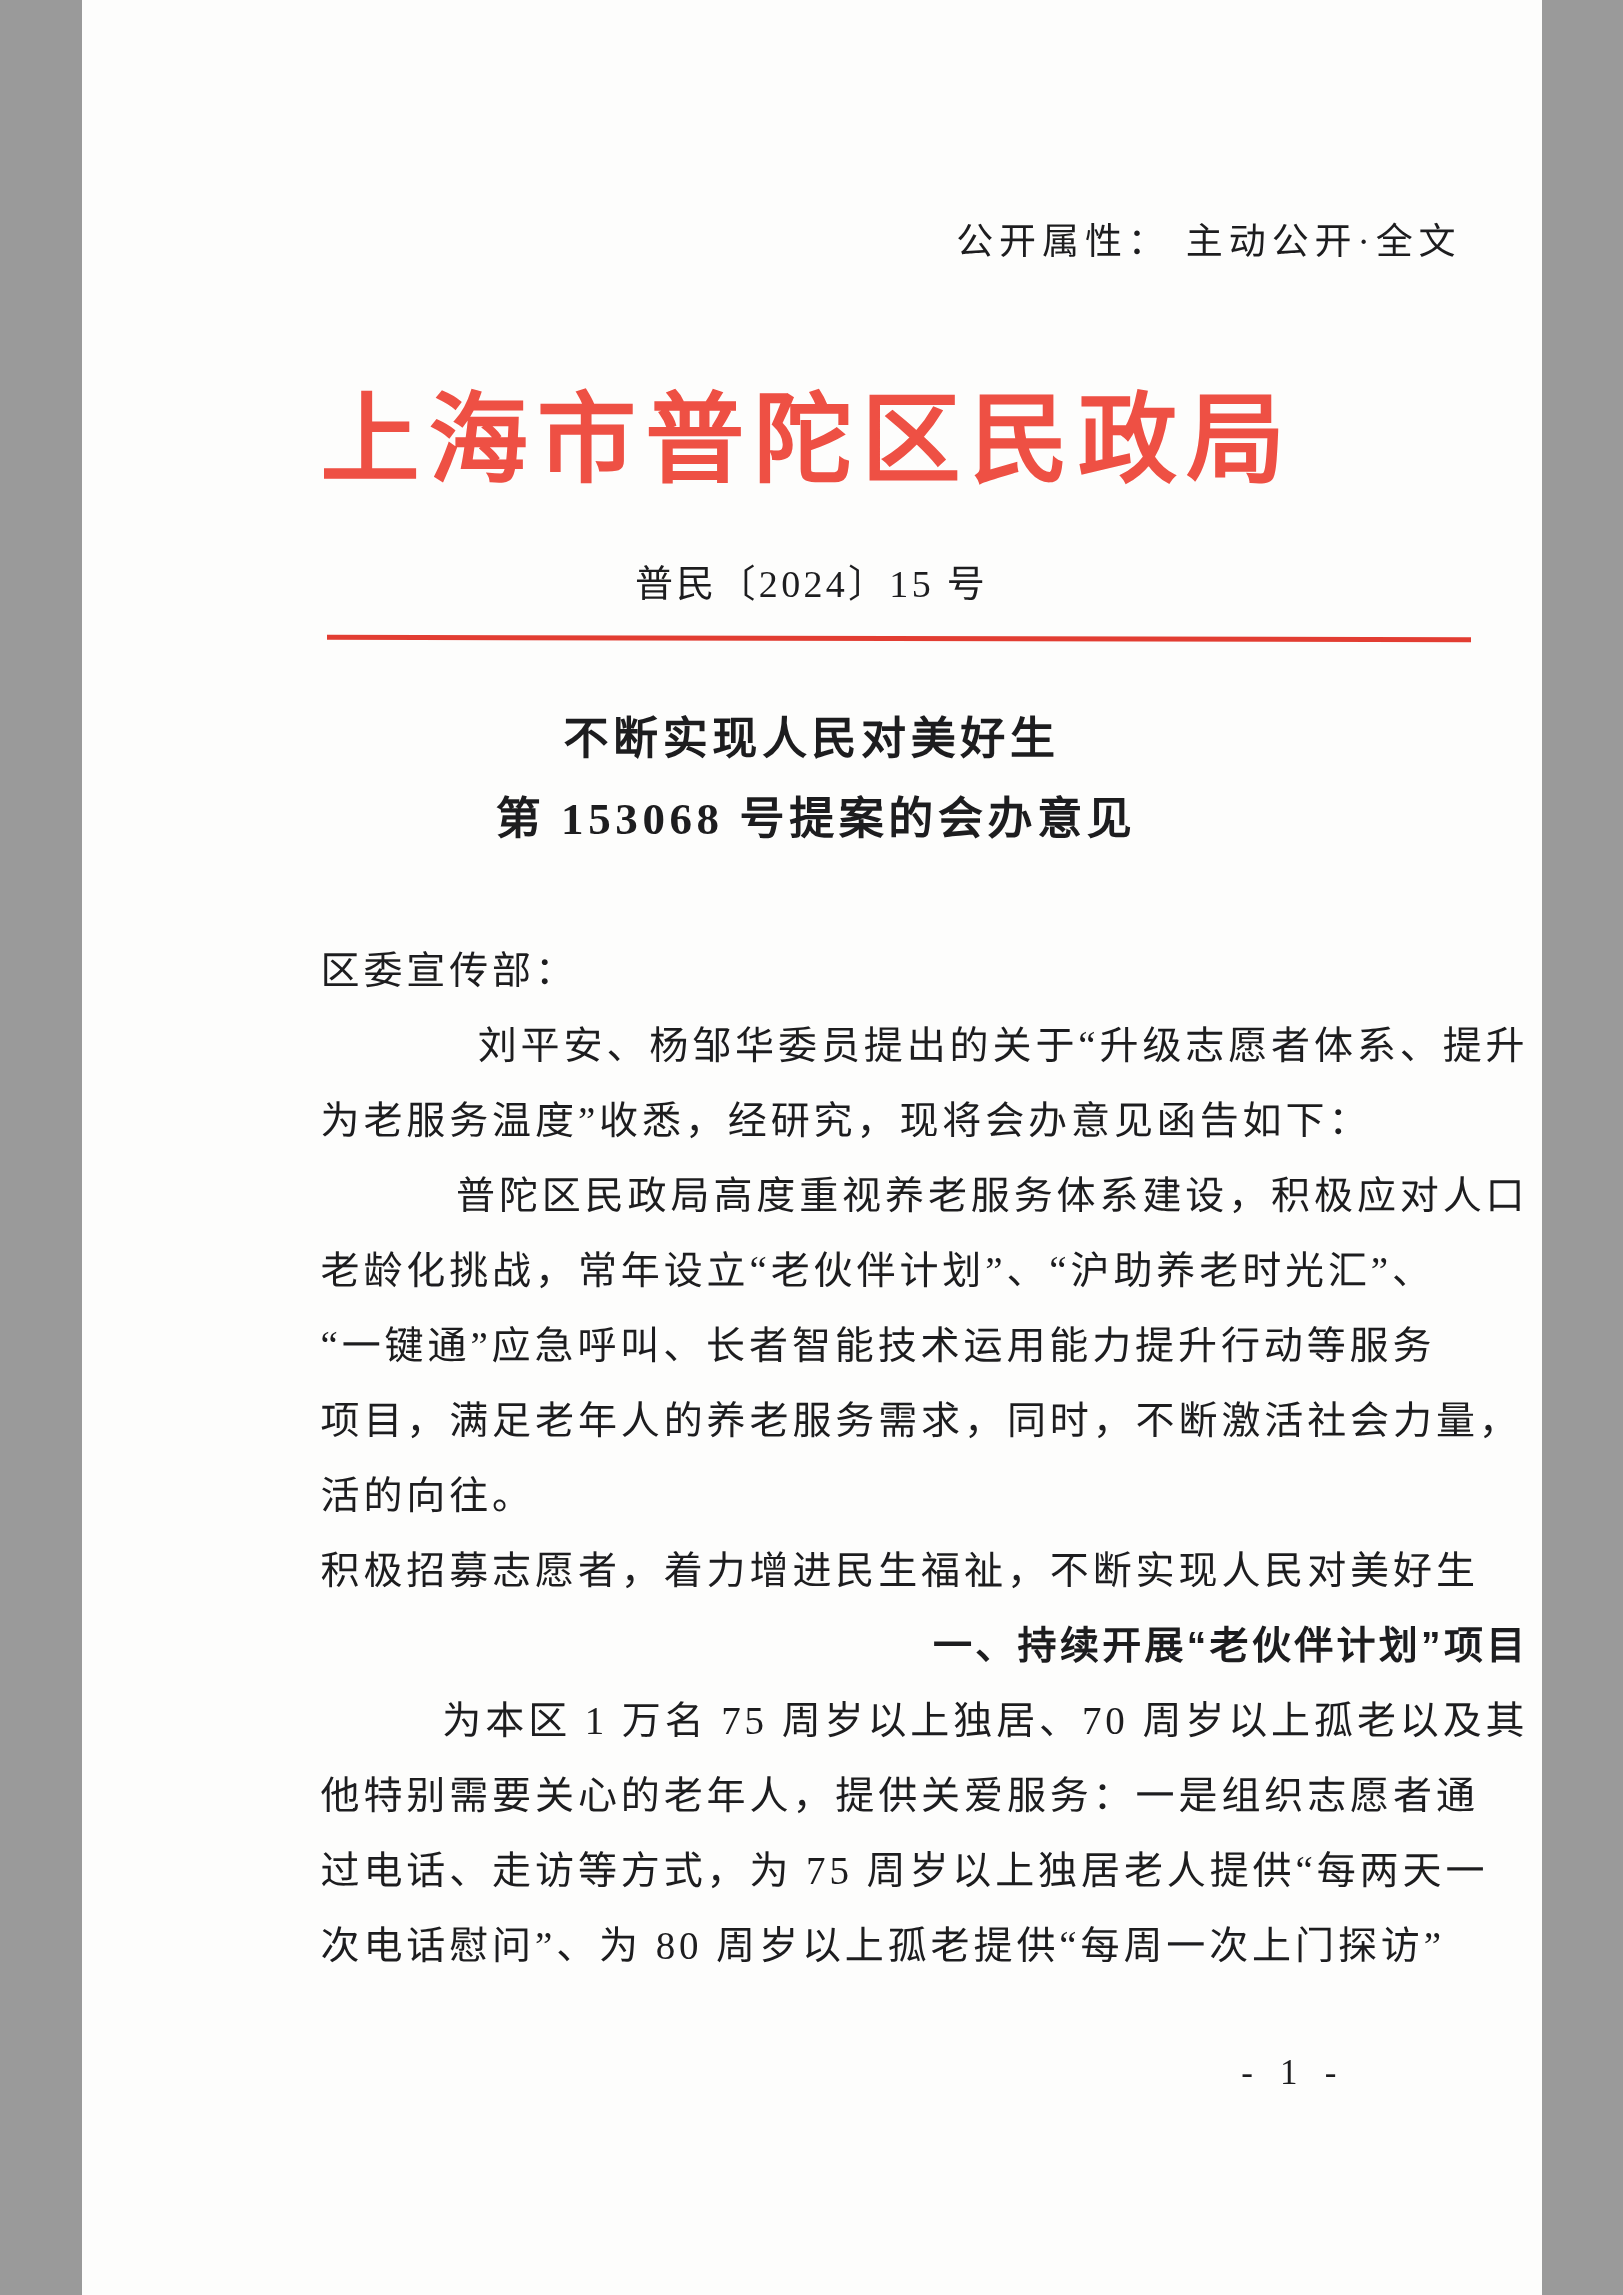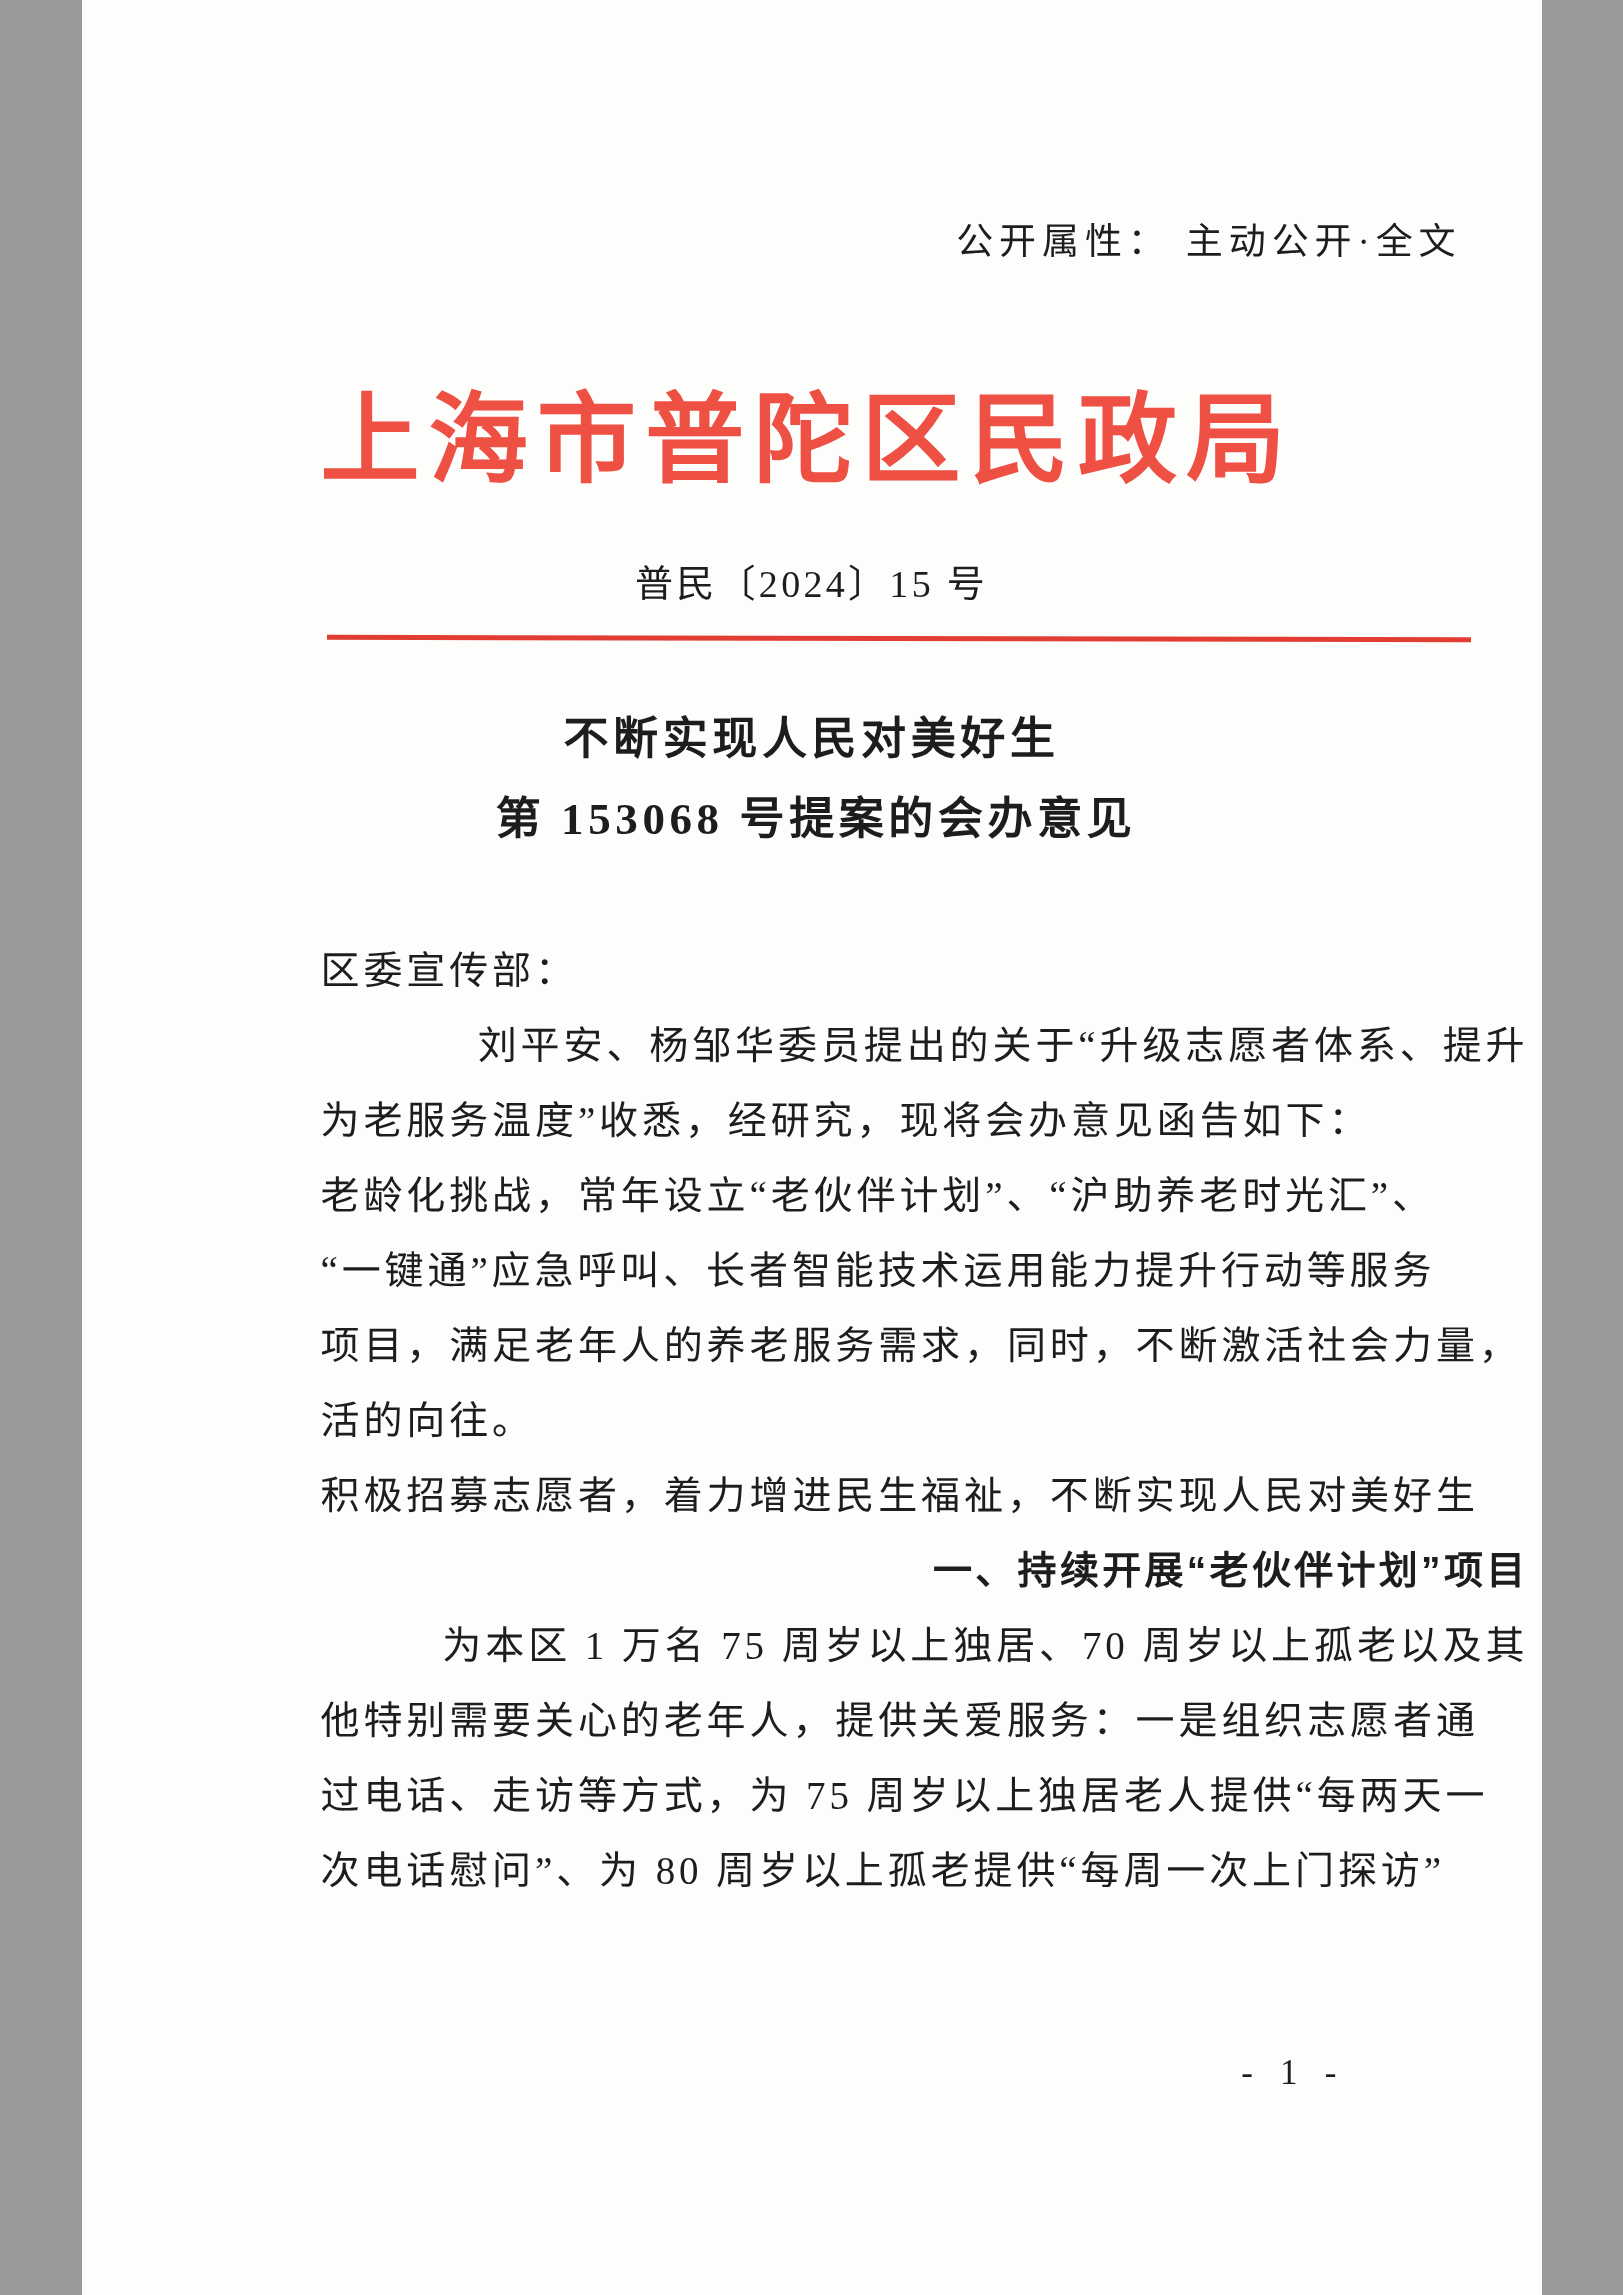--- a/index.html
+++ b/index.html
@@ -100,20 +100,21 @@
   <div class="red-divider"></div>
 
   <div class="subject-line1">不断实现人民对美好生</div>
 
   <div class="subject-line2">第 153068 号提案的会办意见</div>
 
   <div class="body-block">
     <div class="line">区委宣传部：</div>
     <div class="line indent">刘平安、杨邹华委员提出的关于“升级志愿者体系、提升</div>
     <div class="line">为老服务温度”收悉，经研究，现将会办意见函告如下：</div>
+    <div class="line indent">普陀区民政局高度重视养老服务体系建设，积极应对人口</div>
     <div class="line">老龄化挑战，常年设立“老伙伴计划”、“沪助养老时光汇”、</div>
     <div class="line">“一键通”应急呼叫、长者智能技术运用能力提升行动等服务</div>
     <div class="line">项目，满足老年人的养老服务需求，同时，不断激活社会力量，</div>
     <div class="line">活的向往。</div>
     <div class="line">积极招募志愿者，着力增进民生福祉，不断实现人民对美好生</div>
     <div class="line indent section-heading">一、持续开展“老伙伴计划”项目</div>
     <div class="line indent">为本区 1 万名 75 周岁以上独居、70 周岁以上孤老以及其</div>
     <div class="line">他特别需要关心的老年人，提供关爱服务：一是组织志愿者通</div>
     <div class="line">过电话、走访等方式，为 75 周岁以上独居老人提供“每两天一</div>
     <div class="line">次电话慰问”、为 80 周岁以上孤老提供“每周一次上门探访”</div>

